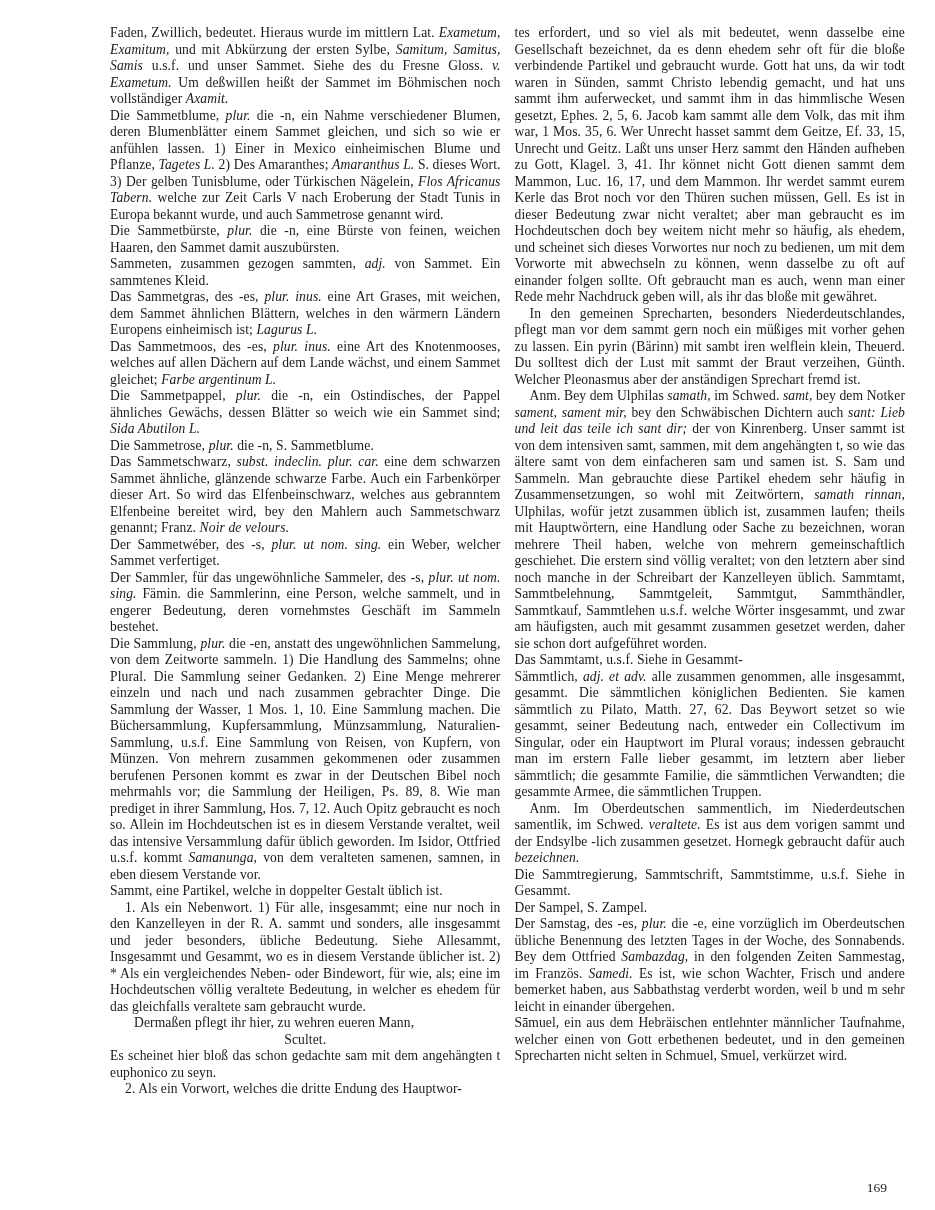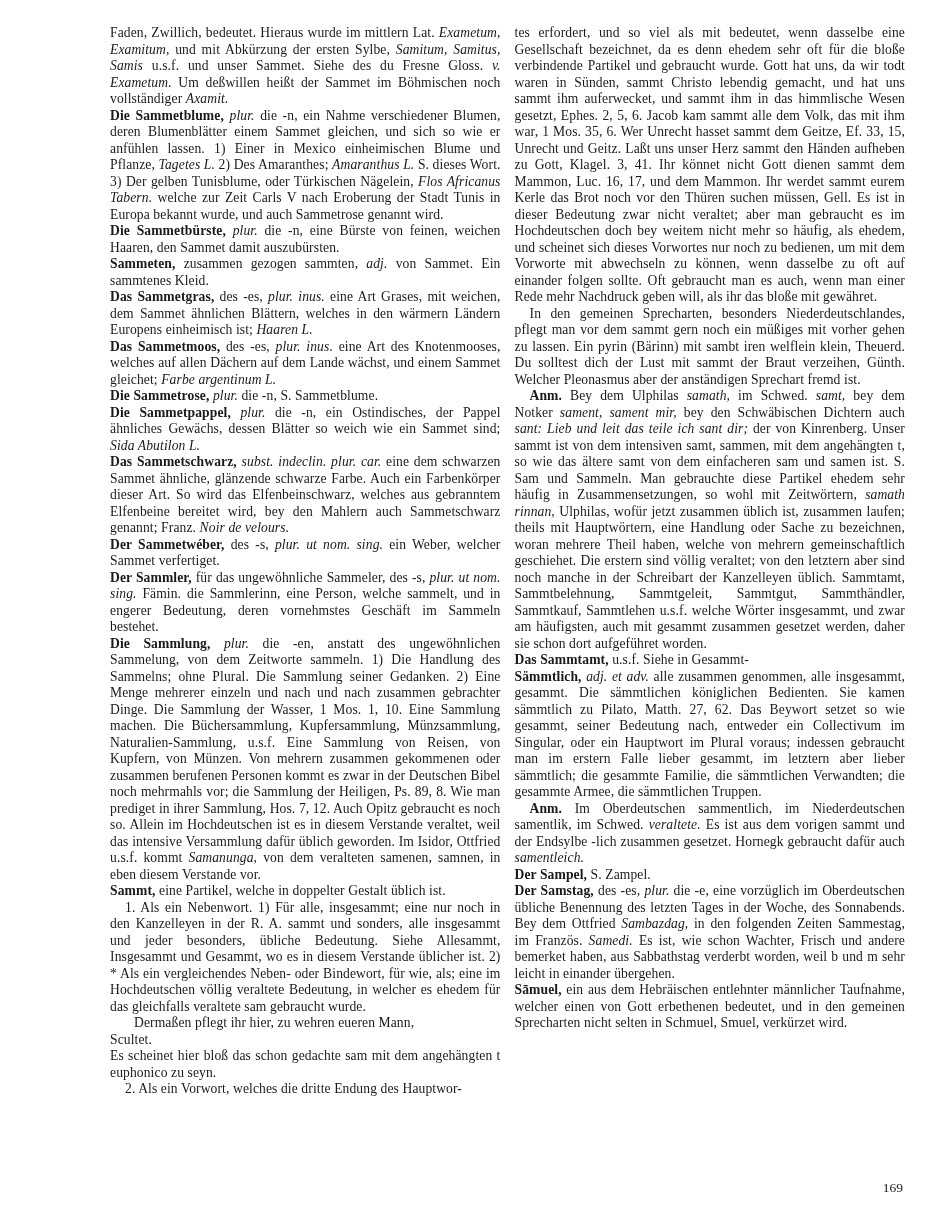--- a/index.html
+++ b/index.html
@@ -31,70 +31,71 @@
     line-height: 16.5px;
     text-align: justify;
     letter-spacing: 0.1px;
   }
   .para {
     margin: 0;
   }
   .para.indent {
     text-indent: 15px;
   }
-  .b  { font-weight: bold; }
+  .b  { font-weight: normal; }
   .i  { font-style: italic; }
   .verse {
     margin-left: 24px;
     text-align: left;
   }
   .verse .vline { white-space: nowrap; }
   .attribution {
-    text-align: left;
+    text-align: center;
   }
   .page-number {
     position: absolute;
-    right: 32px;
+    right: 48px;
     bottom: 14px;
     font-size: 13.5px;
   }
 </style>
 </head>
 <body>
 
 <div class="page">
   <div class="columns">
     <div class="col">
         <p class="para">Faden, Zwillich, bedeutet. Hieraus wurde im mittlern Lat. <span class="i">Exametum, Examitum,</span> und mit Abkürzung der ersten Sylbe, <span class="i">Samitum, Samitus, Samis</span> u.s.f. und unser Sammet. Siehe des du Fresne Gloss. <span class="i">v. Exametum.</span> Um deßwillen heißt der Sammet im Böhmischen noch vollständiger <span class="i">Axamit.</span></p>
         <p class="para"><span class="b">Die Sammetblume,</span> <span class="i">plur.</span> die -n, ein Nahme verschiedener Blumen, deren Blumenblätter einem Sammet gleichen, und sich so wie er anfühlen lassen. 1) Einer in Mexico einheimischen Blume und Pflanze, <span class="i">Tagetes L.</span> 2) Des Amaranthes; <span class="i">Amaranthus L.</span> S. dieses Wort. 3) Der gelben Tunisblume, oder Türkischen Nägelein, <span class="i">Flos Africanus Tabern.</span> welche zur Zeit Carls V nach Eroberung der Stadt Tunis in Europa bekannt wurde, und auch Sammetrose genannt wird.</p>
         <p class="para"><span class="b">Die Sammetbürste,</span> <span class="i">plur.</span> die -n, eine Bürste von feinen, weichen Haaren, den Sammet damit auszubürsten.</p>
         <p class="para"><span class="b">Sammeten,</span> zusammen gezogen sammten, <span class="i">adj.</span> von Sammet. Ein sammtenes Kleid.</p>
-        <p class="para"><span class="b">Das Sammetgras,</span> des -es, <span class="i">plur. inus.</span> eine Art Grases, mit weichen, dem Sammet ähnlichen Blättern, welches in den wärmern Ländern Europens einheimisch ist; <span class="i">Haaren L.</span></p>
+        <p class="para"><span class="b">Das Sammetgras,</span> des -es, <span class="i">plur. inus.</span> eine Art Grases, mit weichen, dem Sammet ähnlichen Blättern, welches in den wärmern Ländern Europens einheimisch ist; <span class="i">Lagurus L.</span></p>
         <p class="para"><span class="b">Das Sammetmoos,</span> des -es, <span class="i">plur. inus.</span> eine Art des Knotenmooses, welches auf allen Dächern auf dem Lande wächst, und einem Sammet gleichet; <span class="i">Farbe argentinum L.</span></p>
+        <p class="para"><span class="b">Die Sammetpappel,</span> <span class="i">plur.</span> die -n, ein Ostindisches, der Pappel ähnliches Gewächs, dessen Blätter so weich wie ein Sammet sind; <span class="i">Sida Abutilon L.</span></p>
         <p class="para"><span class="b">Die Sammetrose,</span> <span class="i">plur.</span> die -n, S. Sammetblume.</p>
-        <p class="para"><span class="b">Die Sammetpappel,</span> <span class="i">plur.</span> die -n, ein Ostindisches, der Pappel ähnliches Gewächs, dessen Blätter so weich wie ein Sammet sind; <span class="i">Sida Abutilon L.</span></p>
         <p class="para"><span class="b">Das Sammetschwarz,</span> <span class="i">subst. indeclin. plur. car.</span> eine dem schwarzen Sammet ähnliche, glänzende schwarze Farbe. Auch ein Farbenkörper dieser Art. So wird das Elfenbeinschwarz, welches aus gebranntem Elfenbeine bereitet wird, bey den Mahlern auch Sammetschwarz genannt; Franz. <span class="i">Noir de velours.</span></p>
         <p class="para"><span class="b">Der Sammetwéber,</span> des -s, <span class="i">plur. ut nom. sing.</span> ein Weber, welcher Sammet verfertiget.</p>
         <p class="para"><span class="b">Der Sammler,</span> für das ungewöhnliche Sammeler, des -s, <span class="i">plur. ut nom. sing.</span> Fämin. die Sammlerinn, eine Person, welche sammelt, und in engerer Bedeutung, deren vornehmstes Geschäft im Sammeln bestehet.</p>
         <p class="para"><span class="b">Die Sammlung,</span> <span class="i">plur.</span> die -en, anstatt des ungewöhnlichen Sammelung, von dem Zeitworte sammeln. 1) Die Handlung des Sammelns; ohne Plural. Die Sammlung seiner Gedanken. 2) Eine Menge mehrerer einzeln und nach und nach zusammen gebrachter Dinge. Die Sammlung der Wasser, 1 Mos. 1, 10. Eine Sammlung machen. Die Büchersammlung, Kupfersammlung, Münzsammlung, Naturalien-Sammlung, u.s.f. Eine Sammlung von Reisen, von Kupfern, von Münzen. Von mehrern zusammen gekommenen oder zusammen berufenen Personen kommt es zwar in der Deutschen Bibel noch mehrmahls vor; die Sammlung der Heiligen, Ps. 89, 8. Wie man prediget in ihrer Sammlung, Hos. 7, 12. Auch Opitz gebraucht es noch so. Allein im Hochdeutschen ist es in diesem Verstande veraltet, weil das intensive Versammlung dafür üblich geworden. Im Isidor, Ottfried u.s.f. kommt <span class="i">Samanunga,</span> von dem veralteten samenen, samnen, in eben diesem Verstande vor.</p>
         <p class="para"><span class="b">Sammt,</span> eine Partikel, welche in doppelter Gestalt üblich ist.</p>
         <p class="para indent">1. Als ein Nebenwort. 1) Für alle, insgesammt; eine nur noch in den Kanzelleyen in der R. A. sammt und sonders, alle insgesammt und jeder besonders, übliche Bedeutung. Siehe Allesammt, Insgesammt und Gesammt, wo es in diesem Verstande üblicher ist. 2) * Als ein vergleichendes Neben- oder Bindewort, für wie, als; eine im Hochdeutschen völlig veraltete Bedeutung, in welcher es ehedem für das gleichfalls veraltete sam gebraucht wurde.</p>
         <div class="verse">
           <div class="vline">Dermaßen pflegt ihr hier, zu wehren eueren Mann,</div>
         </div>
         <div class="attribution">Scultet.</div>
         <p class="para">Es scheinet hier bloß das schon gedachte sam mit dem angehängten t euphonico zu seyn.</p>
         <p class="para indent">2. Als ein Vorwort, welches die dritte Endung des Hauptwor-</p>
       </div>
     <div class="col">
         <p class="para">tes erfordert, und so viel als mit bedeutet, wenn dasselbe eine Gesellschaft bezeichnet, da es denn ehedem sehr oft für die bloße verbindende Partikel und gebraucht wurde. Gott hat uns, da wir todt waren in Sünden, sammt Christo lebendig gemacht, und hat uns sammt ihm auferwecket, und sammt ihm in das himmlische Wesen gesetzt, Ephes. 2, 5, 6. Jacob kam sammt alle dem Volk, das mit ihm war, 1 Mos. 35, 6. Wer Unrecht hasset sammt dem Geitze, Ef. 33, 15, Unrecht und Geitz. Laßt uns unser Herz sammt den Händen aufheben zu Gott, Klagel. 3, 41. Ihr könnet nicht Gott dienen sammt dem Mammon, Luc. 16, 17, und dem Mammon. Ihr werdet sammt eurem Kerle das Brot noch vor den Thüren suchen müssen, Gell. Es ist in dieser Bedeutung zwar nicht veraltet; aber man gebraucht es im Hochdeutschen doch bey weitem nicht mehr so häufig, als ehedem, und scheinet sich dieses Vorwortes nur noch zu bedienen, um mit dem Vorworte mit abwechseln zu können, wenn dasselbe zu oft auf einander folgen sollte. Oft gebraucht man es auch, wenn man einer Rede mehr Nachdruck geben will, als ihr das bloße mit gewähret.</p>
         <p class="para indent">In den gemeinen Sprecharten, besonders Niederdeutschlandes, pflegt man vor dem sammt gern noch ein müßiges mit vorher gehen zu lassen. Ein pyrin (Bärinn) mit sambt iren welflein klein, Theuerd. Du solltest dich der Lust mit sammt der Braut verzeihen, Günth. Welcher Pleonasmus aber der anständigen Sprechart fremd ist.</p>
         <p class="para indent"><span class="b">Anm.</span> Bey dem Ulphilas <span class="i">samath,</span> im Schwed. <span class="i">samt,</span> bey dem Notker <span class="i">sament, sament mir,</span> bey den Schwäbischen Dichtern auch <span class="i">sant: Lieb und leit das teile ich sant dir;</span> der von Kinrenberg. Unser sammt ist von dem intensiven samt, sammen, mit dem angehängten t, so wie das ältere samt von dem einfacheren sam und samen ist. S. Sam und Sammeln. Man gebrauchte diese Partikel ehedem sehr häufig in Zusammensetzungen, so wohl mit Zeitwörtern, <span class="i">samath rinnan,</span> Ulphilas, wofür jetzt zusammen üblich ist, zusammen laufen; theils mit Hauptwörtern, eine Handlung oder Sache zu bezeichnen, woran mehrere Theil haben, welche von mehrern gemeinschaftlich geschiehet. Die erstern sind völlig veraltet; von den letztern aber sind noch manche in der Schreibart der Kanzelleyen üblich. Sammtamt, Sammtbelehnung, Sammtgeleit, Sammtgut, Sammthändler, Sammtkauf, Sammtlehen u.s.f. welche Wörter insgesammt, und zwar am häufigsten, auch mit gesammt zusammen gesetzet werden, daher sie schon dort aufgeführet worden.</p>
         <p class="para"><span class="b">Das Sammtamt,</span> u.s.f. Siehe in Gesammt-</p>
         <p class="para"><span class="b">Sämmtlich,</span> <span class="i">adj. et adv.</span> alle zusammen genommen, alle insgesammt, gesammt. Die sämmtlichen königlichen Bedienten. Sie kamen sämmtlich zu Pilato, Matth. 27, 62. Das Beywort setzet so wie gesammt, seiner Bedeutung nach, entweder ein Collectivum im Singular, oder ein Hauptwort im Plural voraus; indessen gebraucht man im erstern Falle lieber gesammt, im letztern aber lieber sämmtlich; die gesammte Familie, die sämmtlichen Verwandten; die gesammte Armee, die sämmtlichen Truppen.</p>
-        <p class="para indent"><span class="b">Anm.</span> Im Oberdeutschen sammentlich, im Niederdeutschen samentlik, im Schwed. <span class="i">veraltete.</span> Es ist aus dem vorigen sammt und der Endsylbe -lich zusammen gesetzet. Hornegk gebraucht dafür auch <span class="i">samentleich.</span></p>
+        <p class="para indent"><span class="b">Anm.</span> Im Oberdeutschen sammentlich, im Niederdeutschen samentlik, im Schwed. <span class="i">veraltete.</span> Es ist aus dem vorigen sammt und der Endsylbe -lich zusammen gesetzet. Hornegk gebraucht dafür auch <span class="i">bezeichnen.</span></p>
+        <p class="para"><span class="b">Die Sammtregierung, Sammtschrift, Sammtstimme,</span> u.s.f. Siehe in Gesammt.</p>
         <p class="para"><span class="b">Der Sampel,</span> S. Zampel.</p>
         <p class="para"><span class="b">Der Samstag,</span> des -es, <span class="i">plur.</span> die -e, eine vorzüglich im Oberdeutschen übliche Benennung des letzten Tages in der Woche, des Sonnabends. Bey dem Ottfried <span class="i">Sambazdag,</span> in den folgenden Zeiten Sammestag, im Französ. <span class="i">Samedi.</span> Es ist, wie schon Wachter, Frisch und andere bemerket haben, aus Sabbathstag verderbt worden, weil b und m sehr leicht in einander übergehen.</p>
         <p class="para"><span class="b">Sāmuel,</span> ein aus dem Hebräischen entlehnter männlicher Taufnahme, welcher einen von Gott erbethenen bedeutet, und in den gemeinen Sprecharten nicht selten in Schmuel, Smuel, verkürzet wird.</p>
       </div>
   </div>
   <div class="page-number">169</div>
 </div>
 
 </body></html>

